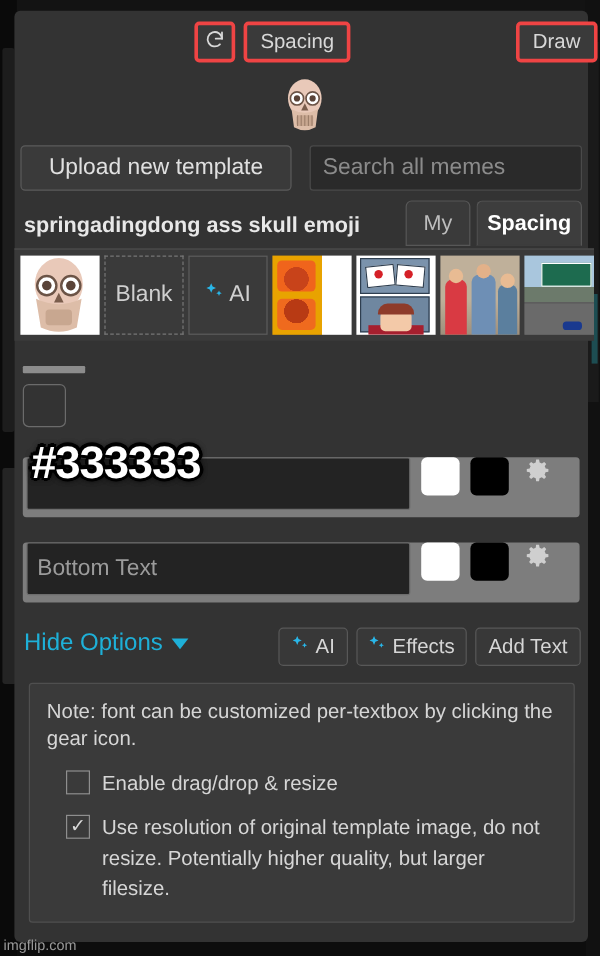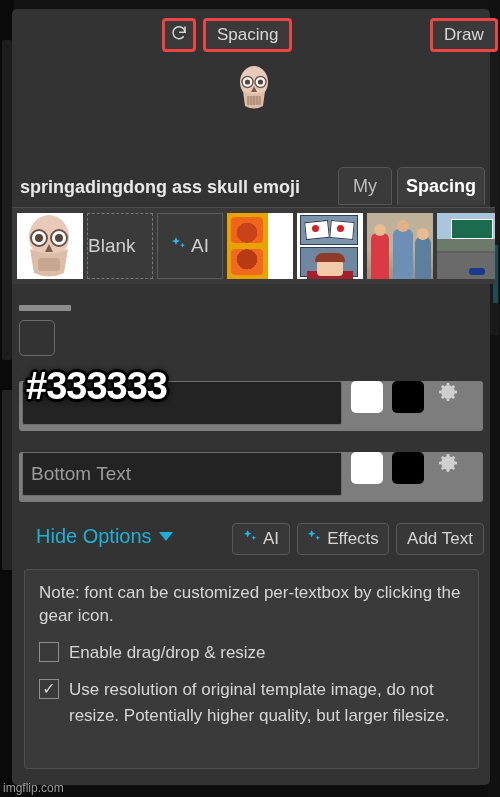--- a/index.html
+++ b/index.html
@@ -143,21 +143,21 @@
     overflow: hidden;
   }
   .thumb {
     width: 66px; height: 66px;
     flex: 0 0 auto;
     background: #3a3a3a;
     position: relative;
     overflow: hidden;
   }
   .thumb.dashed { border: 1px dashed #777; box-sizing: border-box;
-    display:flex; align-items:center; 
+    display:flex; align-items:center; justify-content:center;
     color:#cfcfcf; font-size:19px; }
   .thumb.solid { border: 1px solid #5d5d5d; box-sizing: border-box;
     display:flex; align-items:center; justify-content:center;
     color:#d0d0d0; font-size:19px; }
 
   
   .t-skull { background: #ffffff; }
   .t-orange { background: linear-gradient(90deg,#e8a300 0 62%, #ffffff 62% 100%); }
   .t-orange::before { content:""; position:absolute; left:4px; top:4px; width:32px; height:26px;
     background: radial-gradient(ellipse at 50% 60%, #c8431a 0 45%, #f0641c 46% 100%); border-radius:4px; }
@@ -251,21 +251,21 @@
     text-shadow:
       0 0 6px #000, 0 0 6px #000,
       2px 2px 0 #000, -2px 2px 0 #000, 2px -2px 0 #000, -2px -2px 0 #000,
       0 3px 0 #000, 0 -3px 0 #000, 3px 0 0 #000, -3px 0 0 #000;
     pointer-events: none;
   }
 
   
   .optbar { position: absolute; left: 0; top: 508px; width: 478px; height: 44px; }
   #hide-options {
-    position: absolute; left: 24px; top: 8px;
+    position: absolute; left: 8px; top: 8px;
     color: #1eb0d8; font-size: 20px;
     display: flex; align-items: center; gap: 7px;
   }
   .caret-down {
     width: 0; height: 0;
     border-left: 7px solid transparent;
     border-right: 7px solid transparent;
     border-top: 9px solid #1eb0d8;
   }
   .opt-btn {
@@ -291,20 +291,21 @@
     border-radius: 3px;
     padding: 12px 14px;
   }
   #note-text {
     color: #d6d6d6; font-size: 17px; line-height: 1.35;
     margin: 0 0 12px 0;
   }
   .check-row {
     display: flex; align-items: flex-start; gap: 10px;
     margin-bottom: 12px;
+    margin-left: 16px;
   }
   .checkbox {
     width: 20px; height: 20px; flex: 0 0 auto;
     box-sizing: border-box;
     border: 1px solid #8e8e8e;
     background: #3a3a3a;
     display: flex; align-items: center; justify-content: center;
     color: #d8d8d8; font-size: 16px; line-height: 1;
     margin-top: 2px;
   }
@@ -358,20 +359,26 @@
           <circle cx="25.5" cy="19" r="5.5" fill="#ffffff" stroke="#6b5346" stroke-width="1.4"></circle>
           <circle cx="12.5" cy="19" r="2.6" fill="#5a4338"></circle>
           <circle cx="25.5" cy="19" r="2.6" fill="#5a4338"></circle>
           <path d="M19 23 l-3 6 h6 z" fill="#7a5d4c"></path>
           <rect x="12" y="33" width="14" height="9" rx="2" fill="#c8a790"></rect>
           <path d="M13 33 v9 M16 33 v9 M19 33 v9 M22 33 v9 M25 33 v9" stroke="#9a7c68" stroke-width="0.9"></path>
         </svg>
       </div>
     </div>
 
+    <div class="upload-row">
+      <div id="btn-upload">
+        <span>Upload new template</span>
+      </div>
+      <input id="search-input" type="text" placeholder="Search all memes" style="">
+    </div>
 
     <div class="title-row">
       <div id="template-title">springadingdong ass skull emoji</div>
       <div class="tab-btn" id="tab-my">
         <span>My</span>
       </div>
       <div class="tab-btn" id="tab-popular">
         <span>Spacing</span>
       </div>
     </div>

